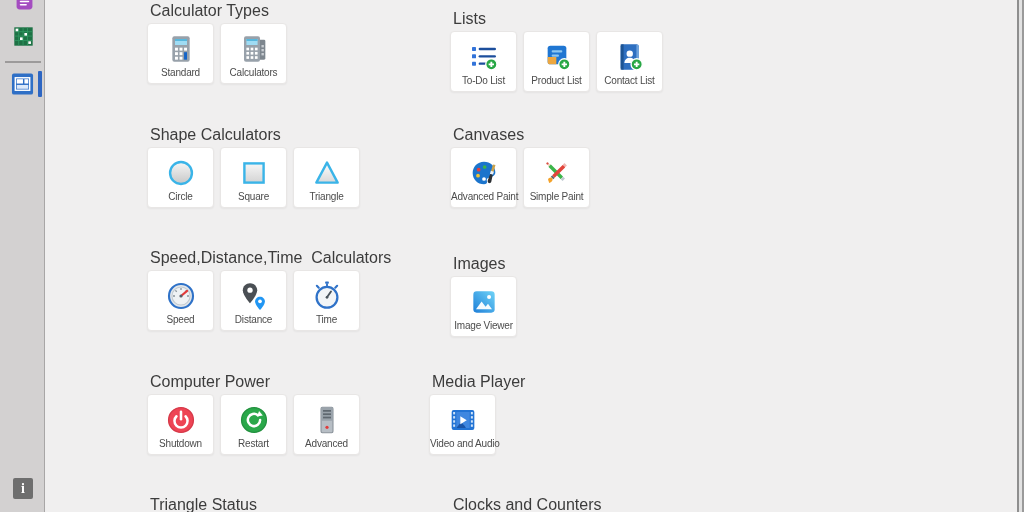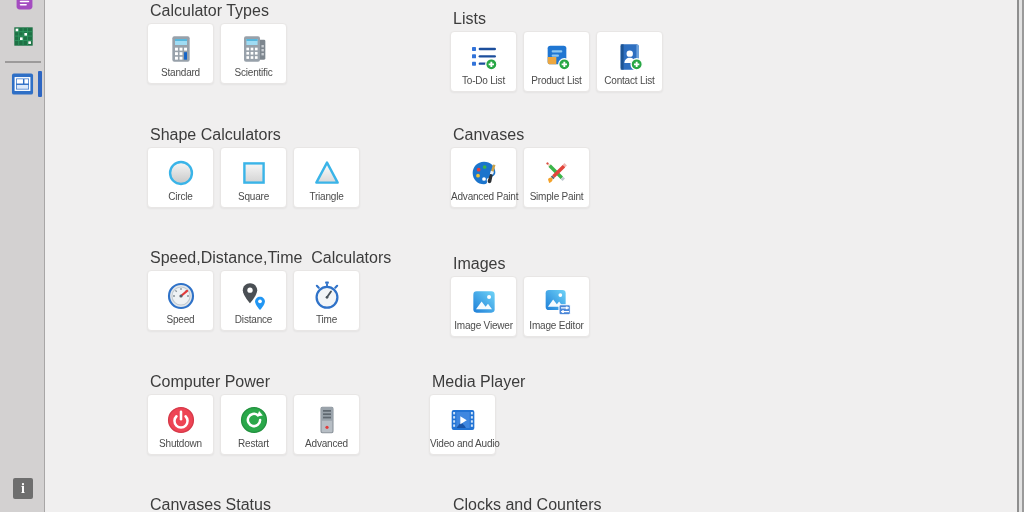--- a/index.html
+++ b/index.html
@@ -135,21 +135,21 @@
                   <rect x="12.7" y="11" width="2" height="2"></rect>
                   <rect x="6.3" y="14.2" width="2" height="2"></rect>
                   <rect x="9.5" y="14.2" width="2" height="2"></rect>
                   <rect x="12.7" y="14.2" width="2" height="2"></rect>
                   <rect x="6.3" y="17.4" width="2" height="2"></rect>
                   <rect x="9.5" y="17.4" width="2" height="2"></rect>
                   <rect x="12.7" y="17.4" width="2" height="2"></rect>
                 </g>
               </svg>
             </div>
-            <div class="tile-label">Scientific</div>
+            <div class="tile-label">Calculators</div>
           </div>
         </div>
   </section>
 
   <section class="section" style="left: 450px; top: 12px;">
     <div class="section-title">Lists</div>
     <div class="tile-row">
           <div class="tile">
             <div class="tile-icon">
               <svg viewBox="0 0 24 24">
@@ -351,41 +351,20 @@
                     <stop offset="0" stop-color="#6fd3f7"></stop>
                     <stop offset="1" stop-color="#1e7fd8"></stop>
                   </linearGradient>
                 </defs>
                 <rect x="4" y="4" width="16" height="16" rx="2.5" fill="url(#giv)"></rect>
                 <circle cx="15.8" cy="8.2" r="1.5" fill="#fff"></circle>
                 <path d="M6 17.5 l4.2-5.8 3 3.8 1.8-2.2 3 4.2 z" fill="#ffffff" opacity="0.95"></path>
               </svg>
             </div>
             <div class="tile-label">Image Viewer</div>
-          </div>
-          <div class="tile">
-            <div class="tile-icon">
-              <svg viewBox="0 0 24 24">
-                <defs>
-                  <linearGradient id="gie" x1="1" y1="0" x2="0" y2="1">
-                    <stop offset="0" stop-color="#6fd3f7"></stop>
-                    <stop offset="1" stop-color="#1e7fd8"></stop>
-                  </linearGradient>
-                </defs>
-                <rect x="3.5" y="3" width="15" height="15" rx="2.5" fill="url(#gie)"></rect>
-                <circle cx="14.5" cy="6.8" r="1.4" fill="#fff"></circle>
-                <path d="M5.2 15.5 l3.9-5.4 2.8 3.5 1.7-2 2.8 3.9 z" fill="#ffffff" opacity="0.95"></path>
-                <rect x="13.5" y="14" width="8.5" height="7.5" rx="1" fill="#4a86d8" stroke="#fff" stroke-width="0.8"></rect>
-                <line x1="15" y1="16.4" x2="21" y2="16.4" stroke="#fff" stroke-width="0.9"></line>
-                <line x1="15" y1="19.2" x2="21" y2="19.2" stroke="#fff" stroke-width="0.9"></line>
-                <rect x="18.6" y="15.4" width="1.4" height="2" fill="#fff"></rect>
-                <rect x="15.8" y="18.2" width="1.4" height="2" fill="#fff"></rect>
-              </svg>
-            </div>
-            <div class="tile-label">Image Editor</div>
           </div>
         </div>
   </section>
 
   <section class="section" style="left: 147px; top: 375px;">
     <div class="section-title">Computer Power</div>
     <div class="tile-row">
           <div class="tile">
             <div class="tile-icon">
               <svg viewBox="0 0 24 24">
@@ -445,21 +424,21 @@
                 <path d="M7 18 l3.5-4.5 2.8 3 .9 1.5 z" fill="#1a55a8"></path>
                 <path d="M10 9.2 l4.8 3 -4.8 3 z" fill="#fff"></path>
               </svg>
             </div>
             <div class="tile-label">Video and Audio</div>
           </div>
         </div>
   </section>
 
   <section class="section" style="left: 147px; top: 498px;">
-    <div class="section-title">Canvases Status</div>
+    <div class="section-title">Triangle Status</div>
     <div class="tile-row"></div>
   </section>
 
   <section class="section" style="left: 450px; top: 498px;">
     <div class="section-title">Clocks and Counters</div>
     <div class="tile-row"></div>
   </section>
 </main>
 
   <div class="scrollbar"></div>

